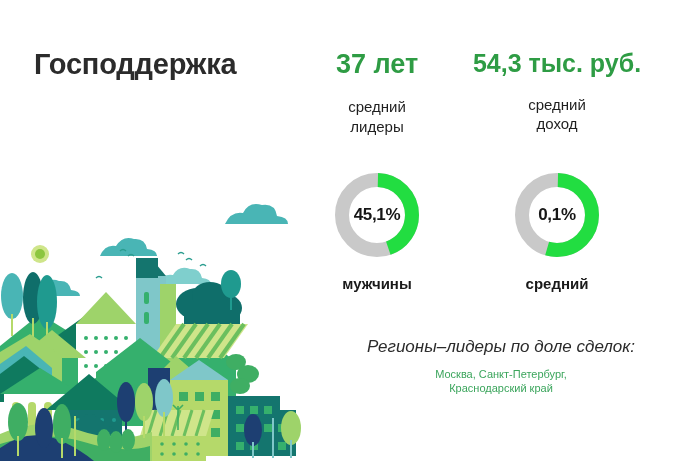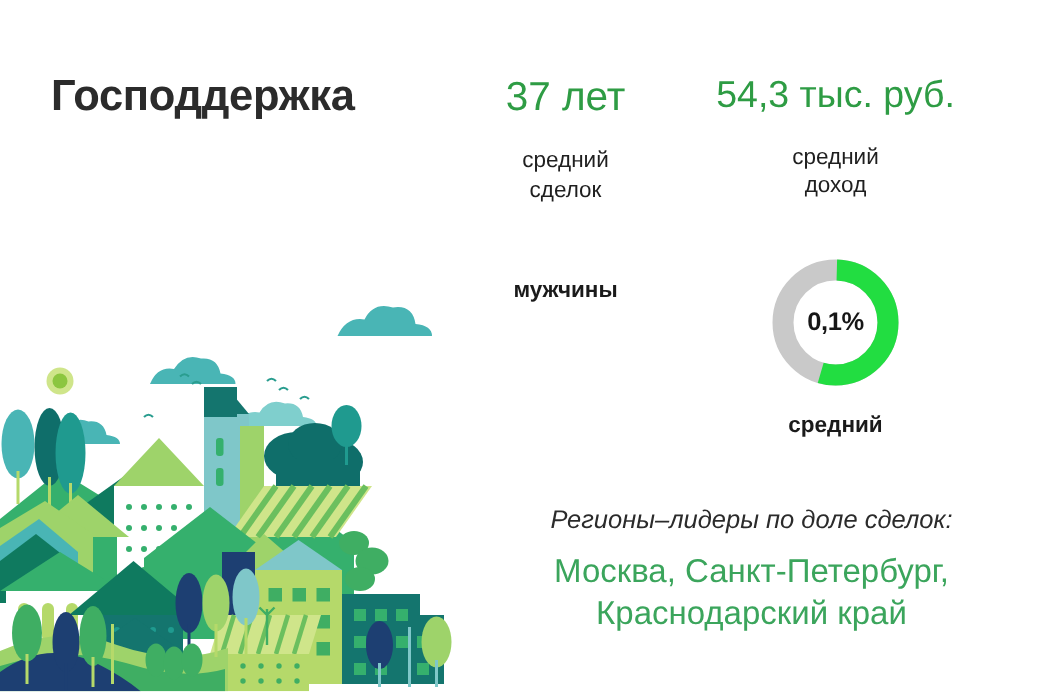--- a/index.html
+++ b/index.html
@@ -35,21 +35,21 @@
   
   .stat-block {
     position: absolute;
     text-align: center;
     width: 170px;
   }
   #stat-age   { left: 292px; top: 50px; }
   #stat-income{ left: 472px; top: 50px; }
   .stat-value {
     font-size: 27px;
-    font-weight: normal;
+    font-weight: bold;
     color: #2e9c44;
     line-height: 1.05;
     white-space: nowrap;
   }
   #stat-income .stat-value { font-size: 25px; }
   .stat-caption {
     margin-top: 19px;
     font-size: 15px;
     color: #1f1f1f;
     line-height: 1.28;
@@ -97,21 +97,21 @@
     text-align: center;
   }
   #regions-heading {
     font-size: 17px;
     color: #2b2b2b;
     line-height: 1.3;
     font-style: italic;
   }
   #regions-list {
     margin-top: 9px;
-    font-size: 22px;
+    font-size: 11px;
     color: #3ba55c;
     line-height: 1.28;
   }
 
   
   #illustration {
     position: absolute;
     left: 0;
     top: 196px;
     width: 312px;
@@ -123,33 +123,40 @@
 <body>
 
 <div id="page">
 
   <div id="page-title">Господдержка</div>
 
   <div class="stat-block" id="stat-age">
     <div class="stat-value">37 лет</div>
     <div class="stat-caption">
       <div>средний</div>
-      <div>сделок</div>
+      <div>лидеры</div>
     </div>
   </div>
 
   <div class="stat-block" id="stat-income">
     <div class="stat-value">54,3 тыс. руб.</div>
     <div class="stat-caption">
       <div>средний</div>
       <div>доход</div>
     </div>
   </div>
 
   <div class="donut-block" id="donut-men">
+    <div class="donut-wrap">
+      <svg width="90" height="90" viewBox="0 0 90 90" aria-hidden="true">
+        <circle cx="45" cy="45" r="35" fill="none" stroke="#c9c9c9" stroke-width="14"></circle>
+        <circle class="donut-arc" cx="45" cy="45" r="35" fill="none" stroke="#22dd41" stroke-width="14" transform="rotate(-90 45 45)" stroke-dasharray="97.34748435923572 122.56400139204979" stroke-dashoffset="-0.916297857297023"></circle>
+      </svg>
+      <div class="donut-center">45,1%</div>
+    </div>
     <div class="donut-label">мужчины</div>
   </div>
 
   <div class="donut-block" id="donut-women">
     <div class="donut-wrap">
       <svg width="90" height="90" viewBox="0 0 90 90" aria-hidden="true">
         <circle cx="45" cy="45" r="35" fill="none" stroke="#c9c9c9" stroke-width="14"></circle>
         <circle class="donut-arc" cx="45" cy="45" r="35" fill="none" stroke="#22dd41" stroke-width="14" transform="rotate(-90 45 45)" stroke-dasharray="118.89880996286168 101.01267578842383" stroke-dashoffset="-0.916297857297023"></circle>
       </svg>
       <div class="donut-center">0,1%</div>

